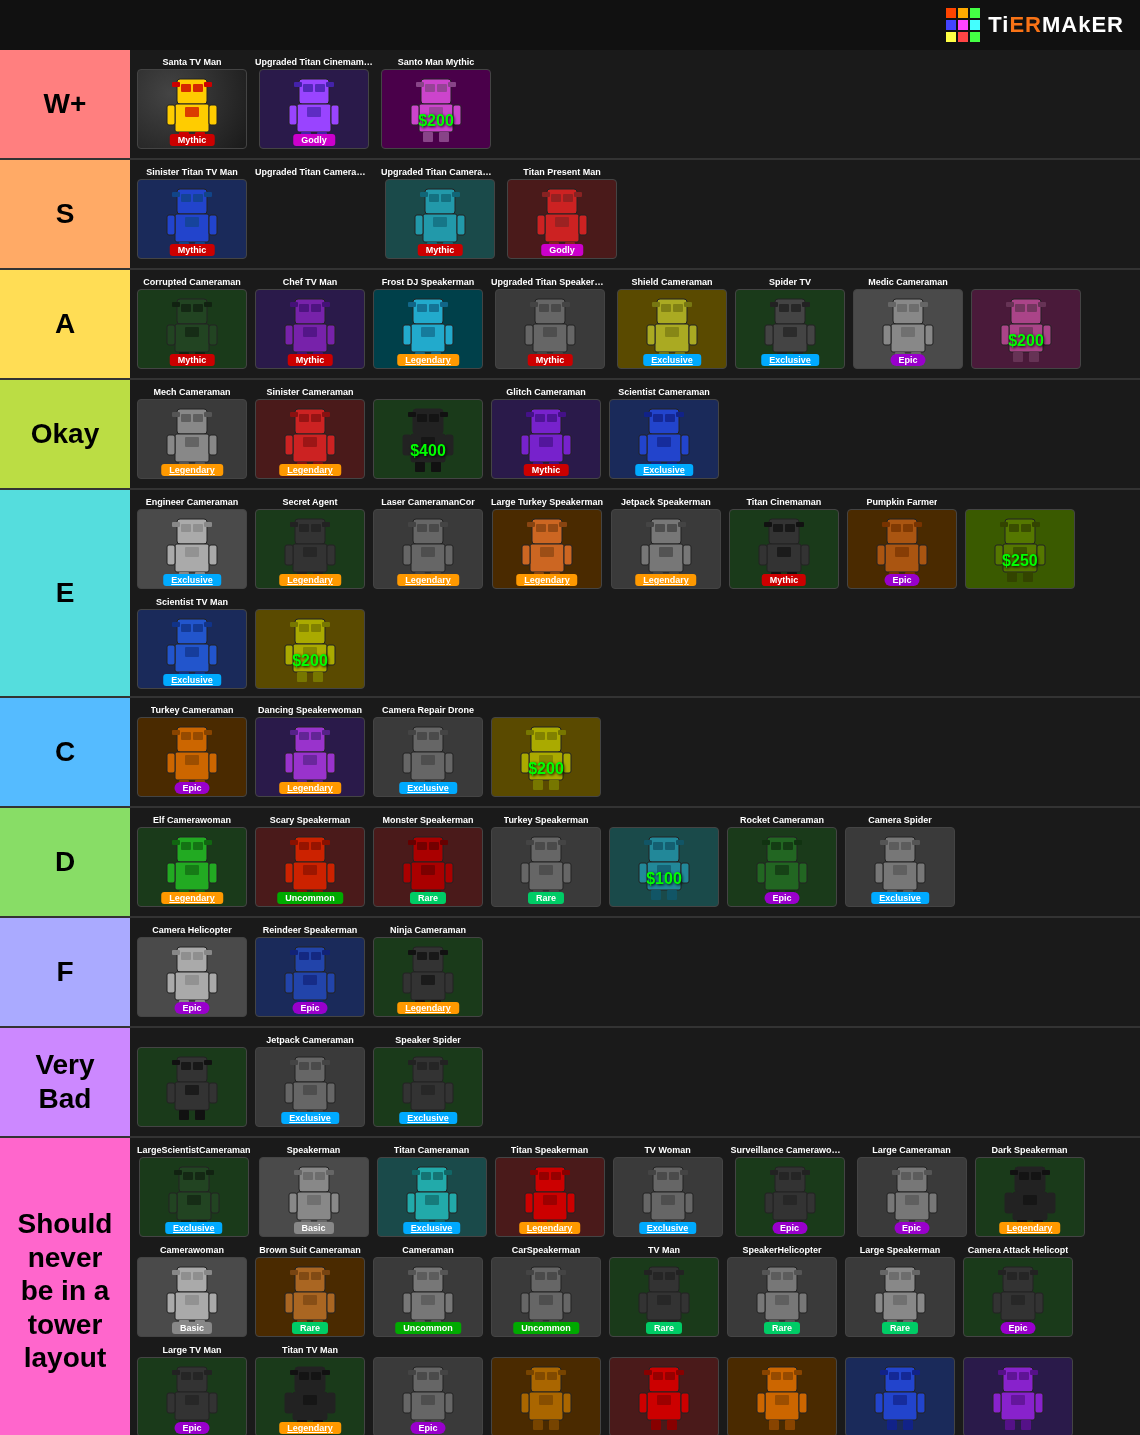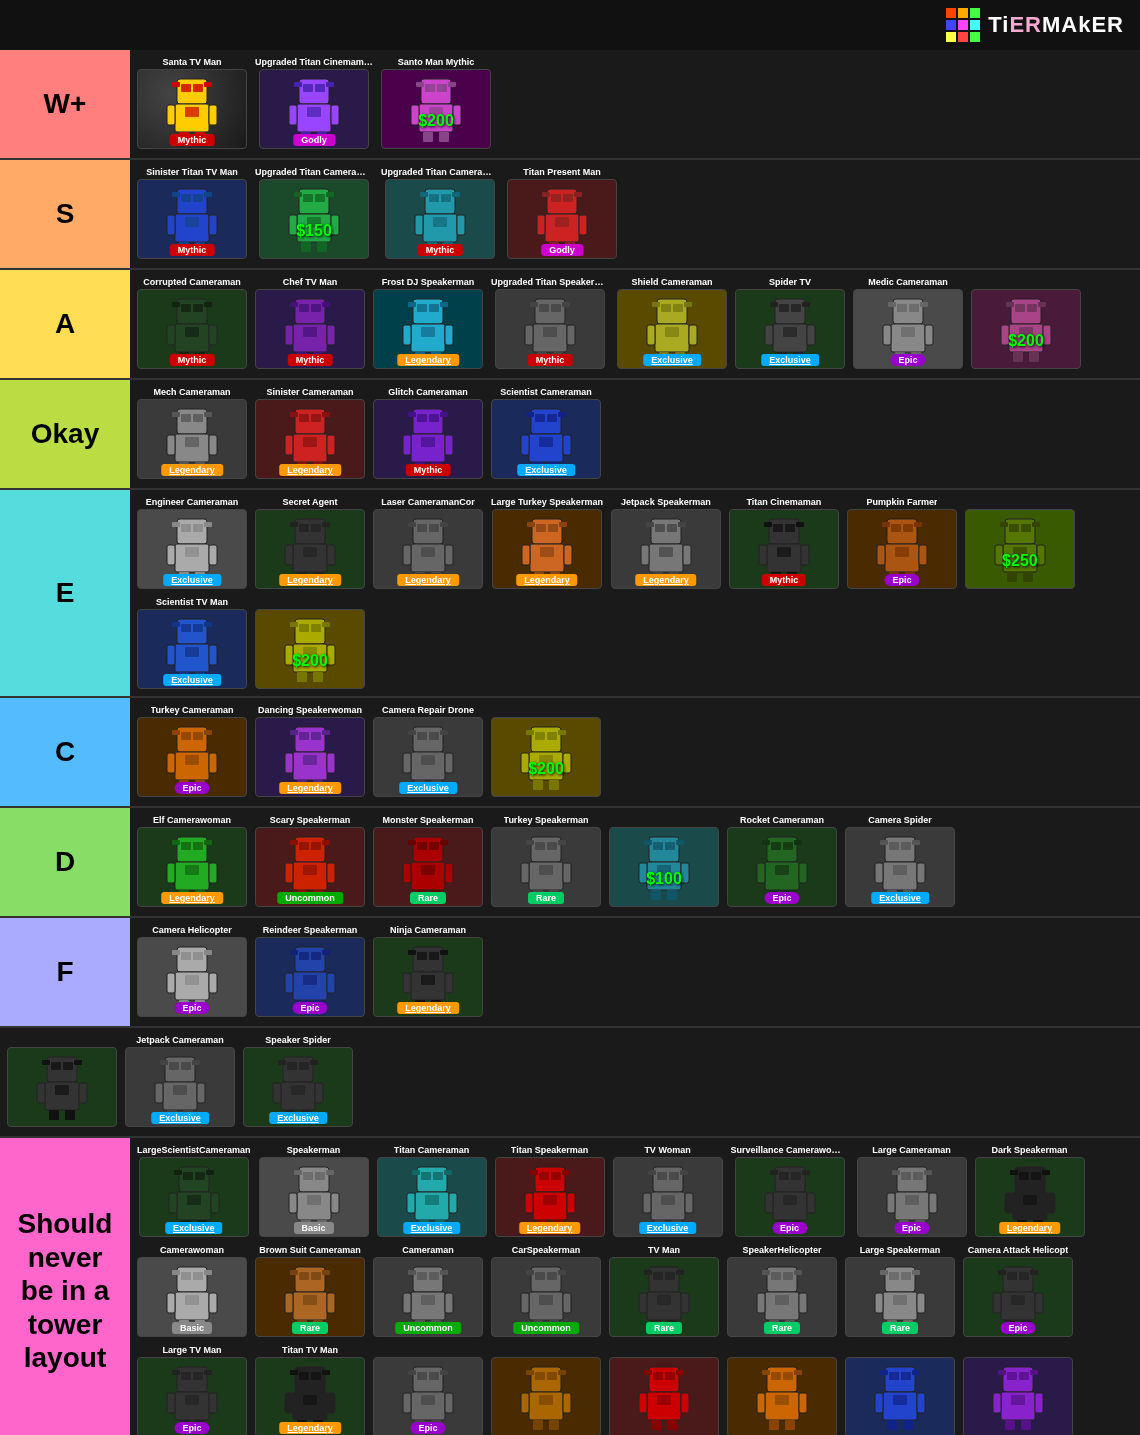--- a/index.html
+++ b/index.html
@@ -113,21 +113,21 @@
     .logo-cell {
       width: 10px;
       height: 10px;
     }
     .logo-text {
       color: #fff;
       font-size: 22px;
       font-weight: bold;
       letter-spacing: 1px;
     }
-    .logo-text span { color: #f9a8d4; }
+    .logo-text span { color: #f97316; }
 
     
     .bg-dark { background: #1a3a1a; }
     .bg-purple { background: #2a1a4a; }
     .bg-yellow { background: #5a4a00; }
     .bg-blue { background: #1a2a5a; }
     .bg-red { background: #4a1a1a; }
     .bg-green { background: #1a4a2a; }
     .bg-teal { background: #1a4a4a; }
     .bg-gray { background: #3a3a3a; }
@@ -266,36 +266,20 @@
     <rect x="10" y="31" width="8" height="20" rx="2" fill="#2244cc" stroke="#222" stroke-width="1"></rect>
     <rect x="52" y="31" width="8" height="20" rx="2" fill="#2244cc" stroke="#222" stroke-width="1"></rect>
     <rect x="22" y="58" width="10" height="10" rx="1" fill="#114488"></rect>
     <rect x="38" y="58" width="10" height="10" rx="1" fill="#114488"></rect>
   </svg>
             <div class="item-badge badge-mythic" style="background: rgb(204, 0, 0);">Mythic</div>
           </div>
         </div>
         <div class="item-wrapper">
           <div class="item-label">Upgraded Titan Cameraman</div>
-          <div class="game-item bg-green">
-            <svg viewBox="0 0 70 70" xmlns="http://www.w3.org/2000/svg">
-    <rect x="20" y="5" width="30" height="25" rx="3" fill="#22aa44" stroke="#222" stroke-width="1"></rect>
-    <rect x="15" y="8" width="8" height="5" fill="#116622" rx="1"></rect>
-    <rect x="47" y="8" width="8" height="5" fill="#116622" rx="1"></rect>
-    <rect x="24" y="10" width="10" height="8" rx="1" fill="#116622" opacity="0.8"></rect>
-    <rect x="36" y="10" width="10" height="8" rx="1" fill="#116622" opacity="0.8"></rect>
-    <rect x="18" y="30" width="34" height="28" rx="2" fill="#22aa44" stroke="#222" stroke-width="1"></rect>
-    <rect x="28" y="33" width="14" height="10" rx="1" fill="#116622" opacity="0.7"></rect>
-    <rect x="10" y="31" width="8" height="20" rx="2" fill="#22aa44" stroke="#222" stroke-width="1"></rect>
-    <rect x="52" y="31" width="8" height="20" rx="2" fill="#22aa44" stroke="#222" stroke-width="1"></rect>
-    <rect x="22" y="58" width="10" height="10" rx="1" fill="#116622"></rect>
-    <rect x="38" y="58" width="10" height="10" rx="1" fill="#116622"></rect>
-  </svg>
-            <div class="price-overlay">$150</div>
-          </div>
         </div>
         <div class="item-wrapper">
           <div class="item-label">Upgraded Titan Cameraman</div>
           <div class="game-item bg-teal">
             <svg viewBox="0 0 70 70" xmlns="http://www.w3.org/2000/svg">
     <rect x="20" y="5" width="30" height="25" rx="3" fill="#2299aa" stroke="#222" stroke-width="1"></rect>
     <rect x="15" y="8" width="8" height="5" fill="#116677" rx="1"></rect>
     <rect x="47" y="8" width="8" height="5" fill="#116677" rx="1"></rect>
     <rect x="24" y="10" width="10" height="8" rx="1" fill="#116677" opacity="0.8"></rect>
     <rect x="36" y="10" width="10" height="8" rx="1" fill="#116677" opacity="0.8"></rect>
@@ -522,20 +506,39 @@
     <rect x="28" y="33" width="14" height="10" rx="1" fill="#881111" opacity="0.7"></rect>
     <rect x="10" y="31" width="8" height="20" rx="2" fill="#cc2222" stroke="#222" stroke-width="1"></rect>
     <rect x="52" y="31" width="8" height="20" rx="2" fill="#cc2222" stroke="#222" stroke-width="1"></rect>
     <rect x="22" y="58" width="10" height="10" rx="1" fill="#881111"></rect>
     <rect x="38" y="58" width="10" height="10" rx="1" fill="#881111"></rect>
   </svg>
             <div class="item-badge badge-legendary" style="background: rgb(255, 153, 0);">Legendary</div>
           </div>
         </div>
         <div class="item-wrapper">
+          <div class="item-label">&nbsp;</div>
+          <div class="game-item bg-dark">
+            <svg viewBox="0 0 70 70" xmlns="http://www.w3.org/2000/svg">
+    <rect x="20" y="5" width="30" height="25" rx="3" fill="#222" stroke="#222" stroke-width="1"></rect>
+    <rect x="15" y="8" width="8" height="5" fill="#111" rx="1"></rect>
+    <rect x="47" y="8" width="8" height="5" fill="#111" rx="1"></rect>
+    <rect x="24" y="10" width="10" height="8" rx="1" fill="#111" opacity="0.8"></rect>
+    <rect x="36" y="10" width="10" height="8" rx="1" fill="#111" opacity="0.8"></rect>
+    <rect x="18" y="30" width="34" height="28" rx="2" fill="#222" stroke="#222" stroke-width="1"></rect>
+    <rect x="28" y="33" width="14" height="10" rx="1" fill="#111" opacity="0.7"></rect>
+    <rect x="10" y="31" width="8" height="20" rx="2" fill="#222" stroke="#222" stroke-width="1"></rect>
+    <rect x="52" y="31" width="8" height="20" rx="2" fill="#222" stroke="#222" stroke-width="1"></rect>
+    <rect x="22" y="58" width="10" height="10" rx="1" fill="#111"></rect>
+    <rect x="38" y="58" width="10" height="10" rx="1" fill="#111"></rect>
+  </svg>
+            <div class="price-overlay">$400</div>
+          </div>
+        </div>
+        <div class="item-wrapper">
           <div class="item-label">Glitch Cameraman</div>
           <div class="game-item bg-purple">
             <svg viewBox="0 0 70 70" xmlns="http://www.w3.org/2000/svg">
     <rect x="20" y="5" width="30" height="25" rx="3" fill="#7722cc" stroke="#222" stroke-width="1"></rect>
     <rect x="15" y="8" width="8" height="5" fill="#441188" rx="1"></rect>
     <rect x="47" y="8" width="8" height="5" fill="#441188" rx="1"></rect>
     <rect x="24" y="10" width="10" height="8" rx="1" fill="#441188" opacity="0.8"></rect>
     <rect x="36" y="10" width="10" height="8" rx="1" fill="#441188" opacity="0.8"></rect>
     <rect x="18" y="30" width="34" height="28" rx="2" fill="#7722cc" stroke="#222" stroke-width="1"></rect>
     <rect x="28" y="33" width="14" height="10" rx="1" fill="#441188" opacity="0.7"></rect>
@@ -1041,20 +1044,21 @@
     <rect x="52" y="31" width="8" height="20" rx="2" fill="#333" stroke="#222" stroke-width="1"></rect>
     <rect x="22" y="58" width="10" height="10" rx="1" fill="#111"></rect>
     <rect x="38" y="58" width="10" height="10" rx="1" fill="#111"></rect>
   </svg>
             <div class="item-badge badge-legendary" style="background: rgb(255, 153, 0);">Legendary</div>
           </div>
         </div>
       </div>
     </div>
     <div class="tier-row">
+      <div class="tier-label tier-verybad" style="background: rgb(204, 136, 255);">Very Bad</div>
       <div class="tier-content">
         <div class="item-wrapper">
           <div class="item-label">&nbsp;</div>
           <div class="game-item bg-dark">
             <svg viewBox="0 0 70 70" xmlns="http://www.w3.org/2000/svg">
     <rect x="20" y="5" width="30" height="25" rx="3" fill="#333" stroke="#222" stroke-width="1"></rect>
     <rect x="15" y="8" width="8" height="5" fill="#111" rx="1"></rect>
     <rect x="47" y="8" width="8" height="5" fill="#111" rx="1"></rect>
     <rect x="24" y="10" width="10" height="8" rx="1" fill="#111" opacity="0.8"></rect>
     <rect x="36" y="10" width="10" height="8" rx="1" fill="#111" opacity="0.8"></rect>

